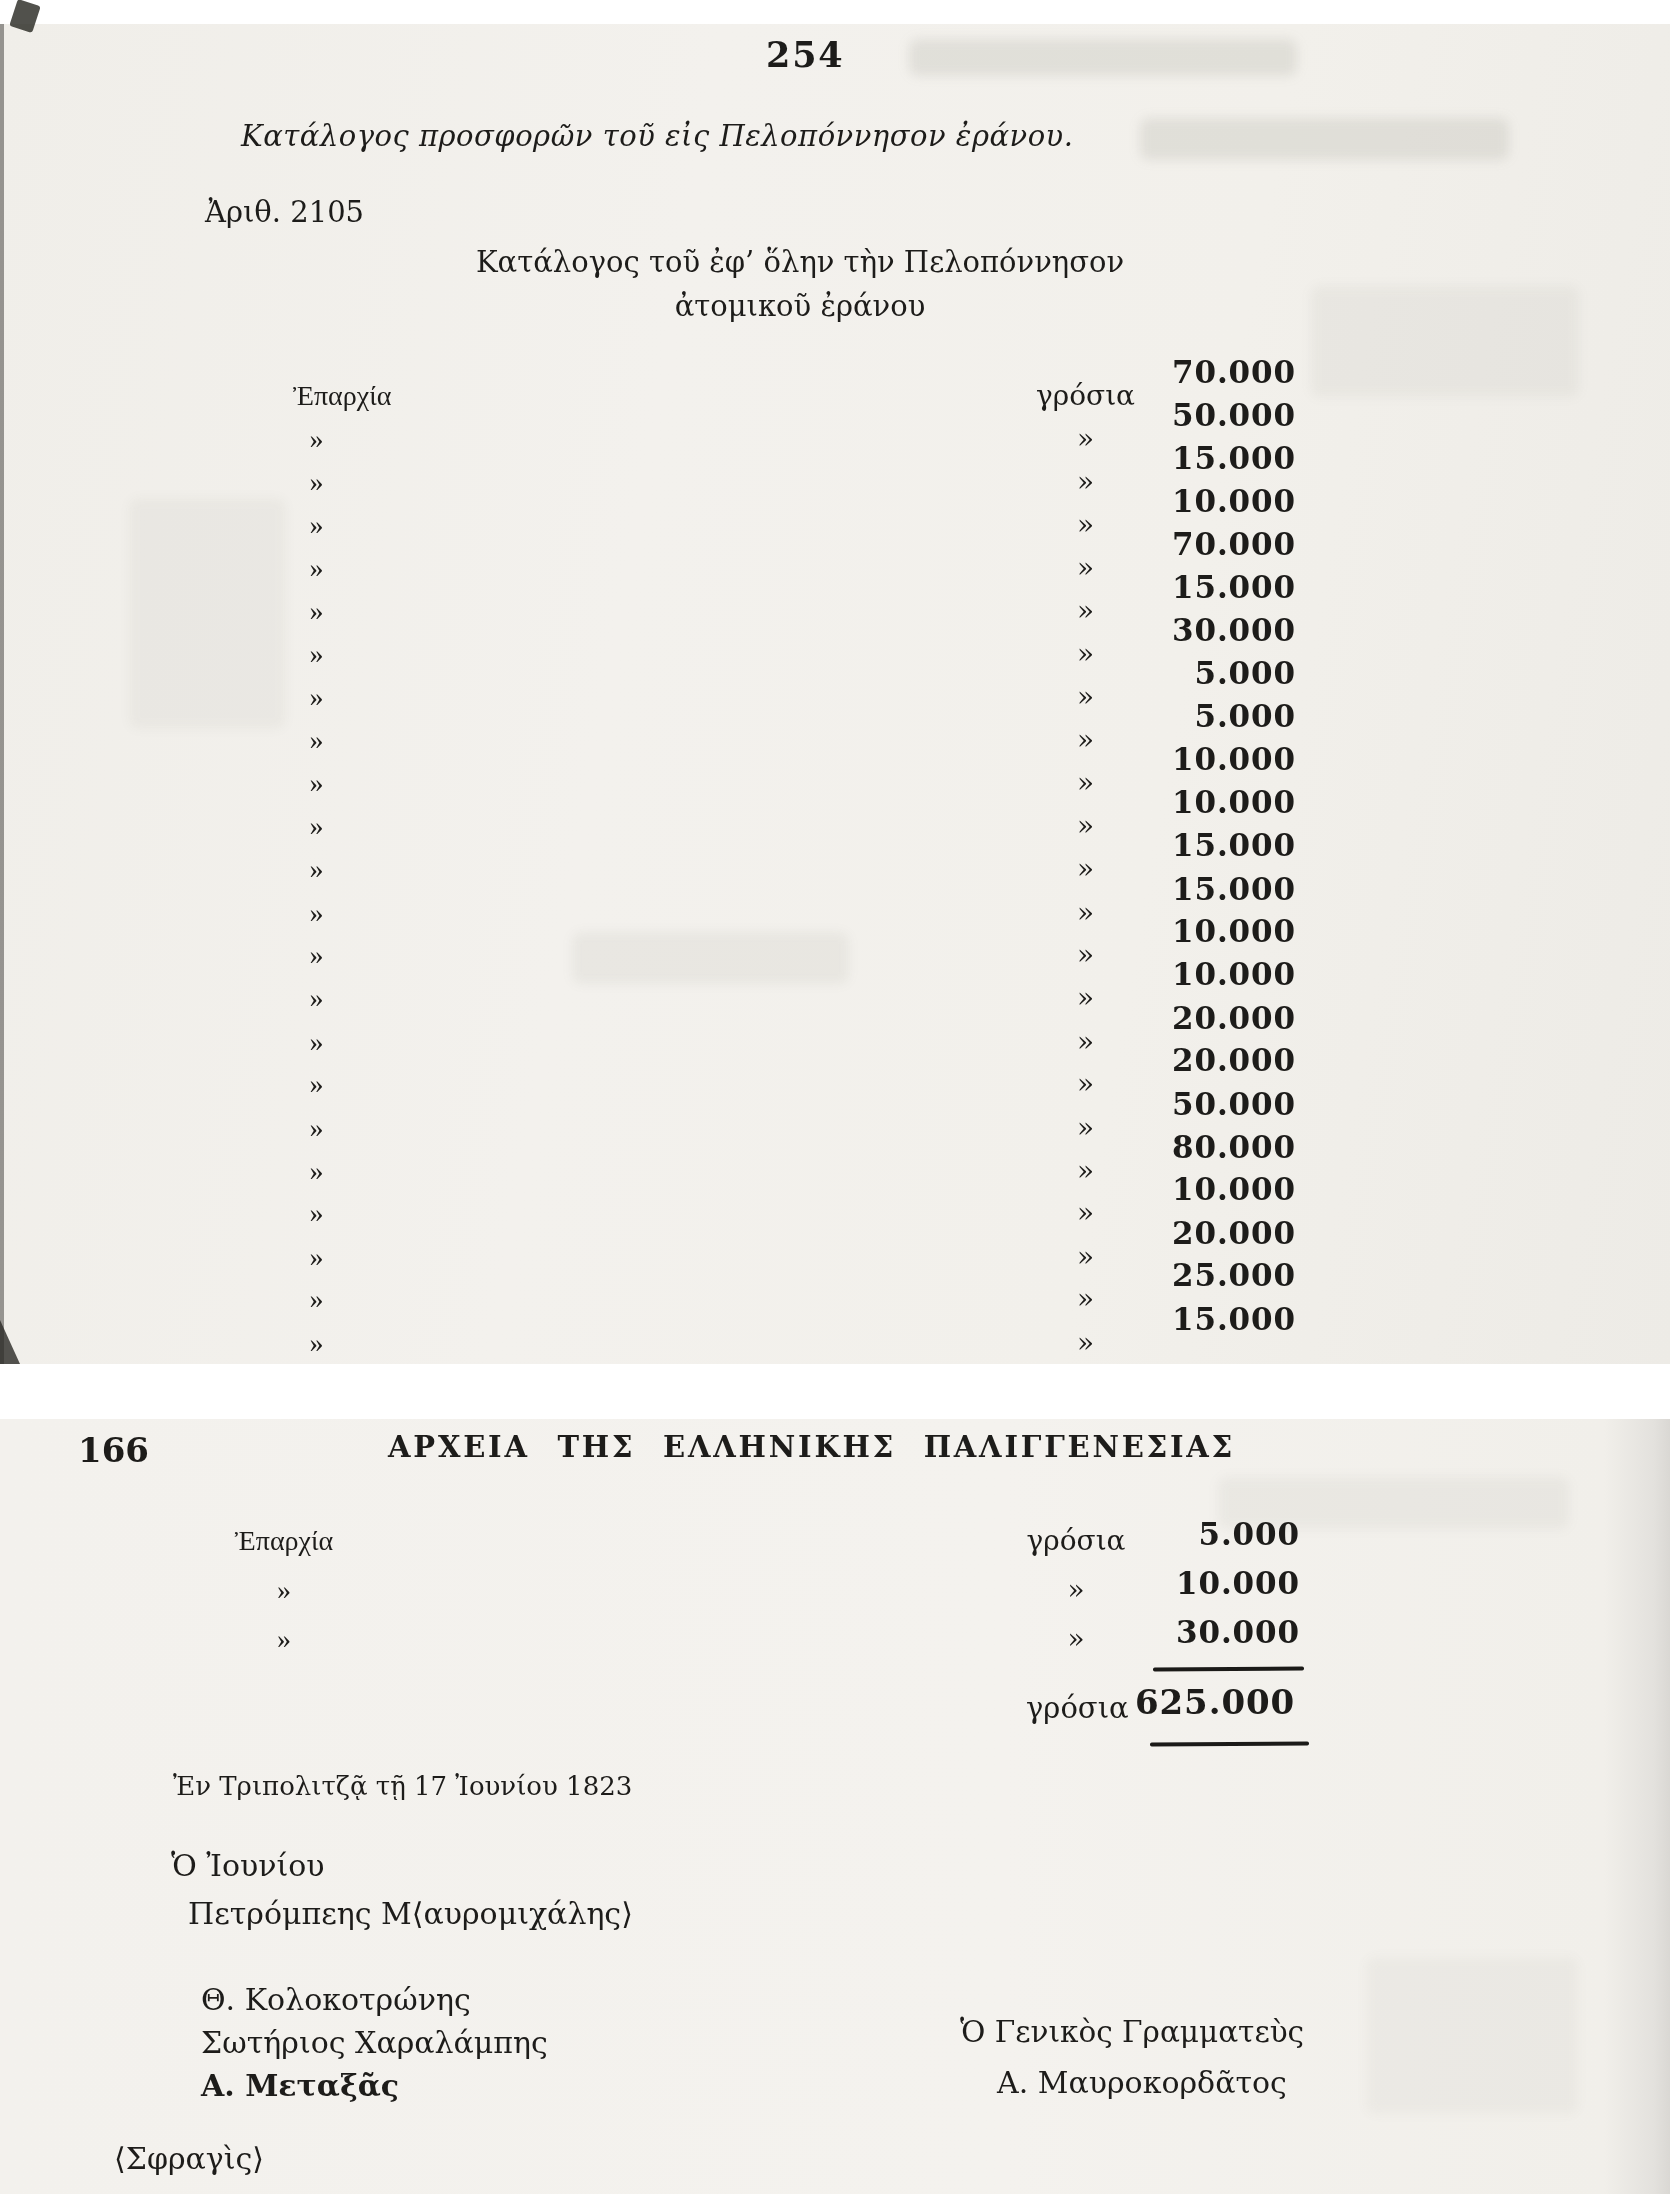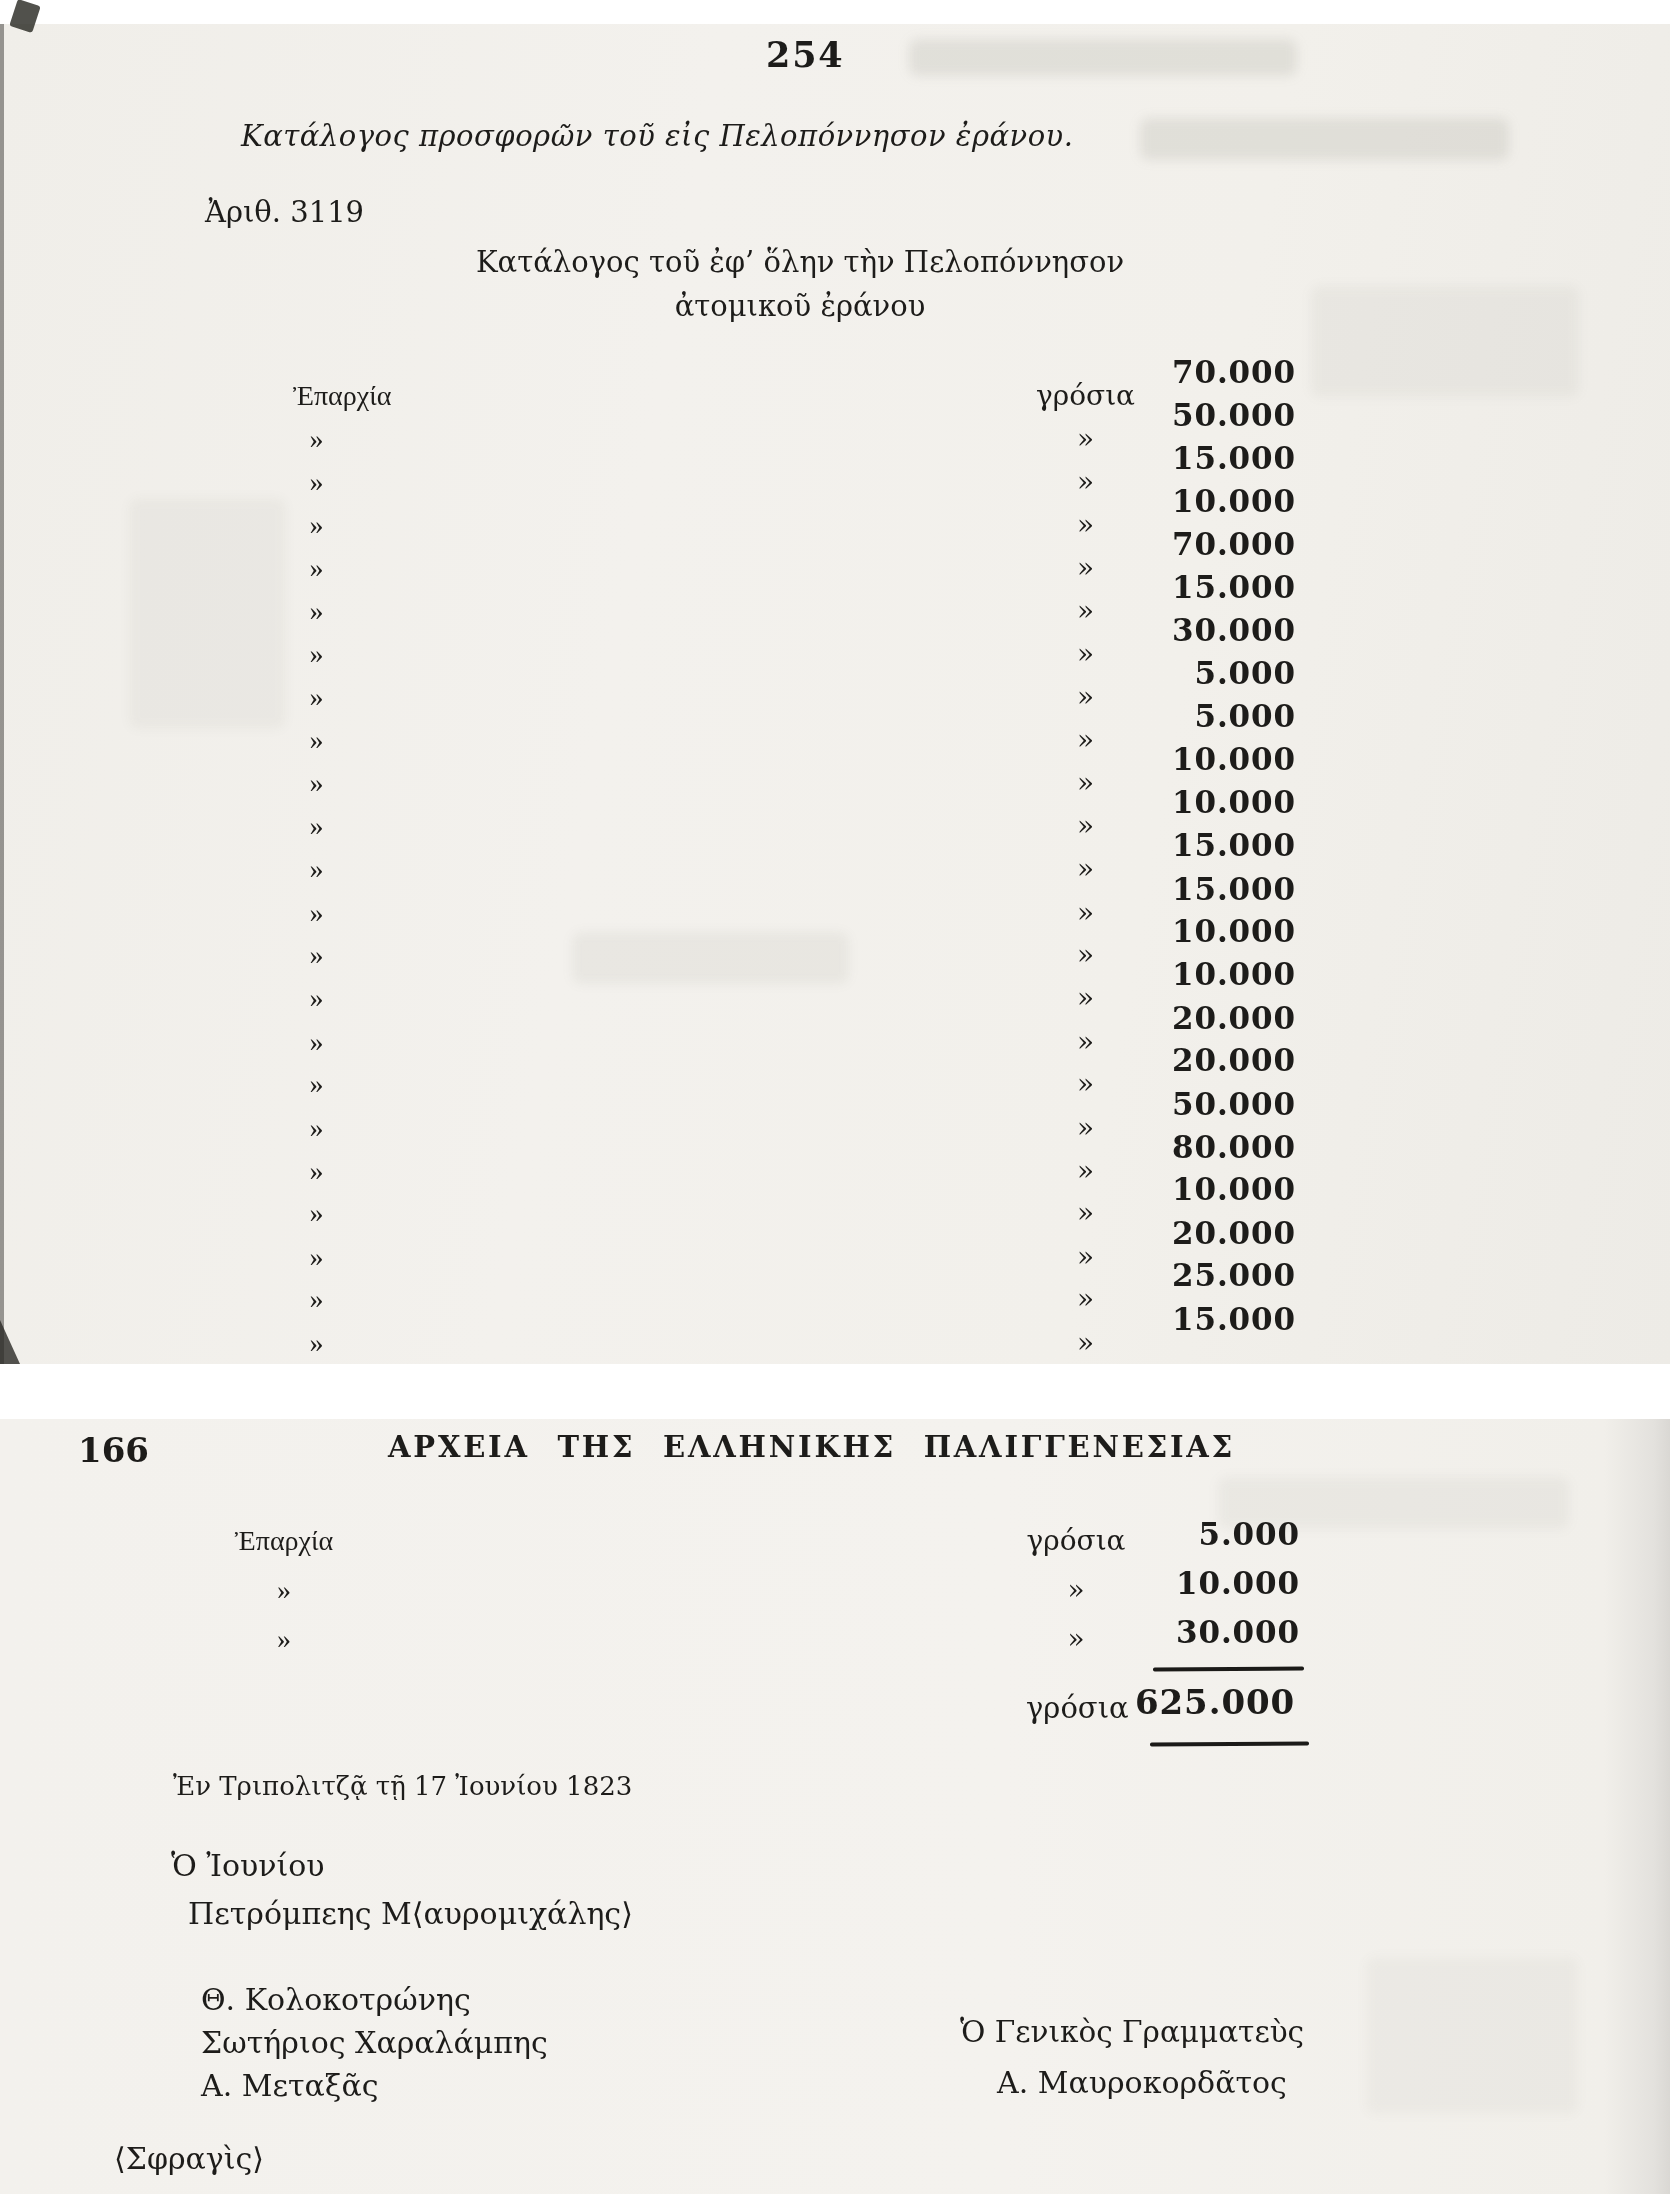--- a/index.html
+++ b/index.html
@@ -45,21 +45,21 @@
   #rule-upper{left:1153px;top:1667px;width:151px;transform:rotate(-.4deg);}
   #rule-lower{left:1150px;top:1742px;width:159px;transform:rotate(-.4deg);}
   .total-label{left:1026px;top:1692px;font-size:29px;}
   .total-amount{left:1135px;top:1683px;width:148px;text-align:right;font-size:34px;font-weight:bold;letter-spacing:0.9px;}
   .dateline{left:173px;top:1772px;font-size:26px;}
   .sig{font-size:30px;}
   .sig-president-title{left:171px;top:1849px;}
   .sig-president-name{left:182px;top:1897px;margin-left:6px;}
   .sig-left-0{left:201px;top:1983px;}
   .sig-left-1{left:201px;top:2026px;}
-  .sig-left-2{left:201px;top:2069px;}
+  .sig-left-2{left:201px;top:2069px;font-weight:bold;}
   .sig-secretary-title{left:960px;top:2016px;font-size:29.5px;}
   .sig-secretary-name{left:997px;top:2066px;}
   .seal{left:114px;top:2142px;font-size:30px;}
   
   .edge-line{position:absolute;left:0;top:24px;width:3.7px;height:1340px;background:#4a4945;opacity:.55;}
   .corner-mark{position:absolute;left:13px;top:1.8px;width:24px;height:28px;background:#26251f;opacity:.8;border-radius:2.8px;transform:rotate(18deg);}
   .corner-wedge{position:absolute;left:0;top:1320px;width:20px;height:44px;background:#2a2926;opacity:.8;clip-path:polygon(0 0,100% 100%,0 100%);}
   .ghost{position:absolute;background:rgba(122,119,108,.14);filter:blur(5.5px);border-radius:9.2px;}
   .g1{left:909px;top:39px;width:388px;height:37px;}
   .g2{left:1140px;top:118px;width:369px;height:42px;}
@@ -86,21 +86,21 @@
   <div class="ghost g3"></div>
   <div class="ghost g4"></div>
   <div class="ghost g5"></div>
   <div class="ghost g6"></div>
   <div class="ghost g7"></div>
 
   <div class="content">
 
     <div class="txt pgnum-top">254</div>
     <div class="txt caption">Κατάλογος προσφορῶν τοῦ εἰς Πελοπόννησον ἐράνου.</div>
-    <div class="txt docnum">Ἀριθ. 3119</div>
+    <div class="txt docnum">Ἀριθ. 2105</div>
     <div class="txt heading">
       <div>Κατάλογος τοῦ ἐφ’ ὅλην τὴν Πελοπόννησον</div>
       <div>ἀτομικοῦ ἐράνου</div>
     </div>
     <div>
         <div class="trow tt" style="top: 375px;">
           <span class="c1">Ἐπαρχία</span>
           <span class="c2"></span>
           <span class="c3">γρόσια</span>
           <span class="c4">70.000</span>

